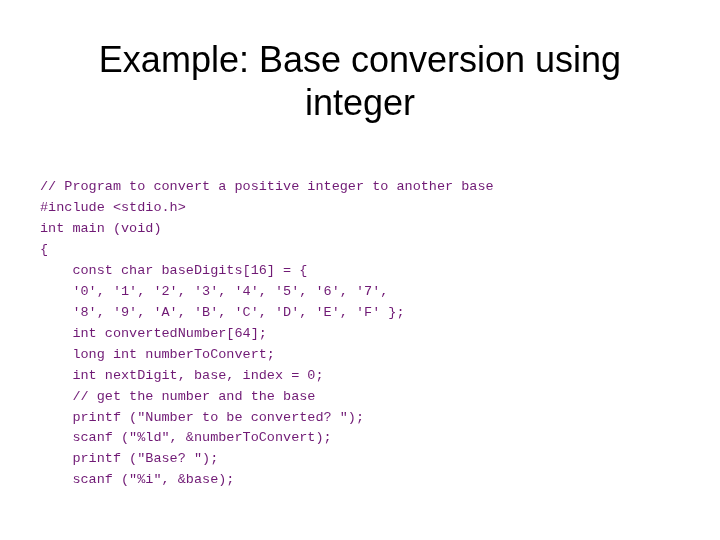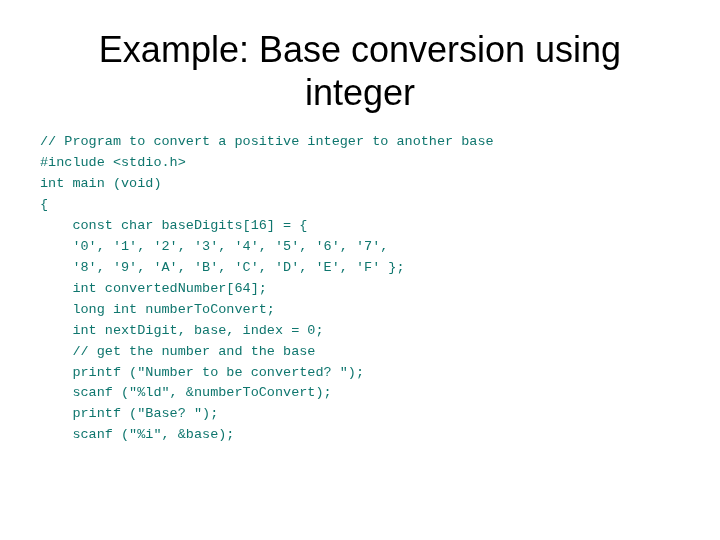--- a/index.html
+++ b/index.html
@@ -16,39 +16,40 @@
       overflow: hidden;
     }
 
     .slide-container {
       width: 720px;
       height: 540px;
       background: #ffffff;
       display: flex;
       flex-direction: column;
       align-items: center;
-      padding: 28px 40px 20px 40px;
+      padding: 38px 40px 20px 40px;
     }
 
     .slide-title {
       font-size: 36px;
       font-weight: normal;
       color: #000000;
       text-align: center;
       line-height: 1.2;
       margin-bottom: 18px;
     }
 
     .code-block {
       font-family: 'Courier New', Courier, monospace;
       font-size: 13.5px;
-      color: #0f766e;
+      color: #701a75;
       line-height: 1.55;
       width: 100%;
       white-space: pre;
+      margin-top: 35px;
     }
   </style>
 </head>
 <body>
 
 <div class="slide-container">
   <h1 class="slide-title">
     <span>Example: Base conversion using</span><br>
     <span>integer</span>
   </h1>

